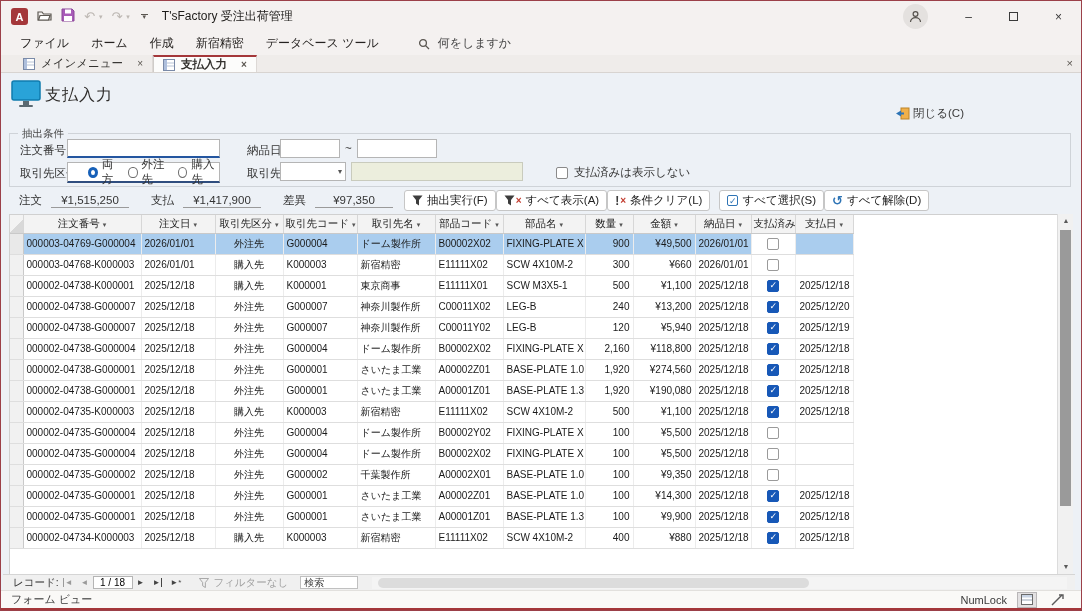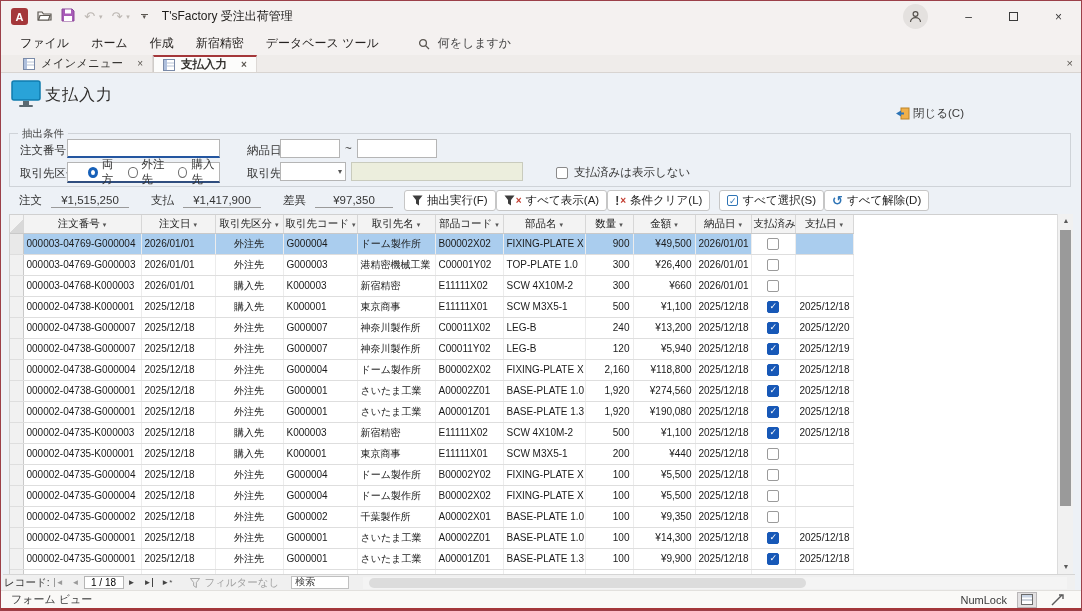--- a/index.html
+++ b/index.html
@@ -110,30 +110,30 @@
   
   .vscroll { position:absolute; left:1056px; top:141px; width:16px; height:360px; background:#f1f1f1;
              border-left:1px solid #dcdcdc; }
   .vscroll .arr { position:absolute; left:0; width:16px; height:14px; text-align:center; font-size:7px;
                   color:#5a5a5a; line-height:14px; }
   .vscroll .thumb { position:absolute; left:2px; width:11px; top:16px; height:276px; background:#9a9a9a; }
 
   
   .recnav { position:absolute; left:2px; top:501px; width:1072px; height:16px; background:#f0f0f0;
             border-top:1px solid #d5d5d5; display:flex; align-items:center; font-size:10.5px; color:#333; }
-  .recnav .navlbl { margin-left:1px; }
+  .recnav .navlbl { margin-left:10px; }
   .navbtn { font-size:8px; padding:0 4px; color:#444; }
   .navbtn.dim { color:#9a9a9a; }
   .navbtn .bar-l { border-left:1px solid currentColor; padding-left:1px; }
   .navbtn .bar-r { border-right:1px solid currentColor; padding-right:1px; }
   .pos-box { width:40px; height:13px; font-size:10px; text-align:center; border:1px solid #b5b5b5;
              background:#fff; font-family:inherit; }
   .nofilter { display:flex; align-items:center; gap:4px; color:#9f9f9f; margin-left:14px; }
   .search-box { width:58px; height:13px; border:1px solid #c0c0c0; background:#fff; font-size:10px;
-                padding:0 3px; margin-left:12px; font-family:Liberation Mono, monospace; }
+                padding:0 3px; margin-left:12px; font-family:Liberation Sans, sans-serif; }
   .search-box::placeholder { color:#3a3a3a; opacity:1; }
   .hscroll { flex:1; height:12px; margin:0 8px 0 14px; background:#f4f4f4; position:relative; }
   .hscroll .thumb { position:absolute; left:6px; top:1px; height:10px; width:62%; background:#dcdcdc; border-radius:5px; }
 
   
   .statusbar { height:20px; background:#faf9f7; border-top:1px solid #e2e0dd;
                border-bottom:2px solid #a4373a; display:flex; align-items:center; font-size:11px; color:#3a3a3a; }
   .statusbar .view { margin-left:10px; }
   .statusbar .right { margin-left:auto; display:flex; align-items:center; gap:10px; margin-right:14px; }
   .sb-ico { width:20px; height:16px; display:flex; align-items:center; justify-content:center; }
@@ -362,35 +362,20 @@
               <td class="a-l">B00002X02</td>
               <td class="a-l">FIXING-PLATE X</td>
               <td class="a-r">900</td>
               <td class="a-r">¥49,500</td>
               <td class="a-r">2026/01/01</td>
               <td class="a-c cbcell"><span class="cb"></span></td>
               <td class="a-r"></td>
             </tr>
             <tr>
               <td class="rowsel"></td>
-              <td class="a-l">000003-04769-G000003</td>
-              <td class="a-l">2026/01/01</td>
-              <td class="a-c">外注先</td>
-              <td class="a-l">G000003</td>
-              <td class="a-l">港精密機械工業</td>
-              <td class="a-l">C00001Y02</td>
-              <td class="a-l">TOP-PLATE 1.0</td>
-              <td class="a-r">300</td>
-              <td class="a-r">¥26,400</td>
-              <td class="a-r">2026/01/01</td>
-              <td class="a-c cbcell"><span class="cb"></span></td>
-              <td class="a-r"></td>
-            </tr>
-            <tr>
-              <td class="rowsel"></td>
               <td class="a-l">000003-04768-K000003</td>
               <td class="a-l">2026/01/01</td>
               <td class="a-c">購入先</td>
               <td class="a-l">K000003</td>
               <td class="a-l">新宿精密</td>
               <td class="a-l">E11111X02</td>
               <td class="a-l">SCW 4X10M-2</td>
               <td class="a-r">300</td>
               <td class="a-r">¥660</td>
               <td class="a-r">2026/01/01</td>
@@ -497,35 +482,20 @@
               <td class="a-l">E11111X02</td>
               <td class="a-l">SCW 4X10M-2</td>
               <td class="a-r">500</td>
               <td class="a-r">¥1,100</td>
               <td class="a-r">2025/12/18</td>
               <td class="a-c cbcell"><span class="cb on"></span></td>
               <td class="a-r">2025/12/18</td>
             </tr>
             <tr>
               <td class="rowsel"></td>
-              <td class="a-l">000002-04735-K000001</td>
-              <td class="a-l">2025/12/18</td>
-              <td class="a-c">購入先</td>
-              <td class="a-l">K000001</td>
-              <td class="a-l">東京商事</td>
-              <td class="a-l">E11111X01</td>
-              <td class="a-l">SCW M3X5-1</td>
-              <td class="a-r">200</td>
-              <td class="a-r">¥440</td>
-              <td class="a-r">2025/12/18</td>
-              <td class="a-c cbcell"><span class="cb"></span></td>
-              <td class="a-r"></td>
-            </tr>
-            <tr>
-              <td class="rowsel"></td>
               <td class="a-l">000002-04735-G000004</td>
               <td class="a-l">2025/12/18</td>
               <td class="a-c">外注先</td>
               <td class="a-l">G000004</td>
               <td class="a-l">ドーム製作所</td>
               <td class="a-l">B00002Y02</td>
               <td class="a-l">FIXING-PLATE X</td>
               <td class="a-r">100</td>
               <td class="a-r">¥5,500</td>
               <td class="a-r">2025/12/18</td>

